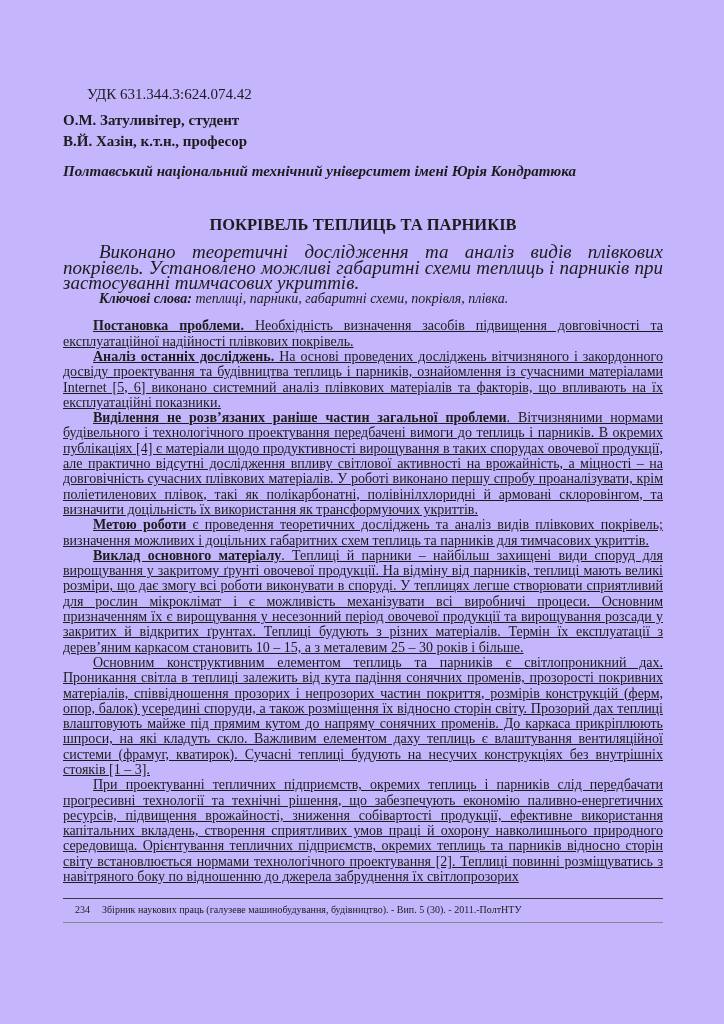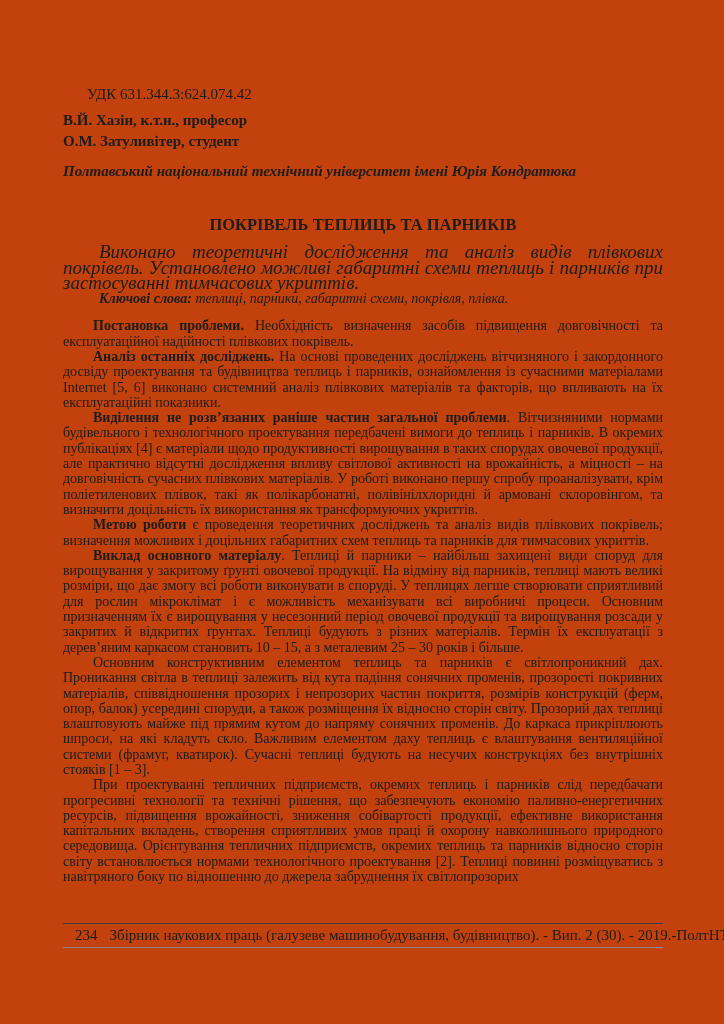--- a/index.html
+++ b/index.html
@@ -4,21 +4,21 @@
 <style>
   html, body {
     margin: 0;
     padding: 0;
     background: #ffffff;
   }
   .page {
     position: relative;
     width: 724px;
     height: 1024px;
-    background: #c2410c;
+    background: #c4b5fd;
     color: #1c1c1c;
     font-family: "Liberation Serif", "DejaVu Serif", serif;
     overflow: hidden;
   }
   .content {
     position: absolute;
     top: 86px;
     left: 63px;
     right: 61px;
     bottom: 84px;
@@ -69,33 +69,34 @@
   }
   .body-text {
     margin-top: 12px;
   }
   .body-text p {
     margin: 0;
     font-size: 14px;
     line-height: 15.3px;
     text-align: justify;
     text-indent: 30px;
+    text-decoration: underline;
   }
   .body-text p .lead {
     font-weight: bold;
   }
   .footer {
     position: absolute;
     left: 63px;
     right: 61px;
-    top: 923px;
+    top: 898px;
     border-top: 1.5px solid #3a3a3a;
     border-bottom: 1px solid #8a8a8a;
     padding: 3px 0 4px 0;
-    font-size: 15px;
+    font-size: 10px;
     line-height: 16px;
     display: flex;
     align-items: baseline;
   }
   .footer .page-num {
     padding-left: 12px;
     padding-right: 12px;
     white-space: nowrap;
   }
   .footer .footer-text {
@@ -104,22 +105,22 @@
 </style>
 </head>
 <body>
 
 <div class="page">
   <div class="content">
 
     <div class="udc">УДК 631.344.3:624.074.42</div>
 
     <div>
+      <div class="author-line">О.М. Затуливітер, студент</div>
       <div class="author-line">В.Й. Хазін, к.т.н., професор</div>
-      <div class="author-line">О.М. Затуливітер, студент</div>
     </div>
 
     <div class="affiliation">Полтавський національний технічний університет імені Юрія Кондратюка</div>
 
     <h1 class="paper-title"><br><span>ПОКРІВЕЛЬ ТЕПЛИЦЬ ТА ПАРНИКІВ</span></h1>
 
     <p class="abstract">Виконано теоретичні дослідження та аналіз видів плівкових покрівель. Установлено можливі габаритні схеми  теплиць і парників при застосуванні тимчасових укриттів.</p>
 
     <p class="keywords"><span class="kw-label">Ключові слова:</span><span> теплиці, парники, габаритні схеми, покрівля, плівка.</span></p>
 
@@ -130,15 +131,15 @@
       <p><span class="lead">Метою роботи</span><span> є проведення теоретичних досліджень та аналіз видів плівкових покрівель; визначення можливих і доцільних габаритних схем  теплиць та парників для тимчасових укриттів.</span></p>
       <p><span class="lead">Виклад основного матеріалу</span><span>. Теплиці й парники – найбільш захищені види споруд для вирощування у закритому ґрунті овочевої продукції. На відміну від парників, теплиці мають великі розміри, що дає змогу всі роботи виконувати в споруді. У теплицях легше створювати сприятливий для рослин мікроклімат і є можливість механізувати всі виробничі процеси. Основним призначенням їх є вирощування у несезонний період овочевої продукції та вирощування розсади у закритих й  відкритих ґрунтах. Теплиці будують з різних матеріалів. Термін їх експлуатації з дерев’яним каркасом становить 10 – 15, а з металевим  25 – 30 років і більше.</span></p>
       <p><span class="lead"></span><span>Основним конструктивним елементом теплиць та парників є світлопроникний дах. Проникання світла в теплиці залежить від кута падіння сонячних променів, прозорості покривних матеріалів, співвідношення прозорих і непрозорих частин покриття, розмірів конструкцій (ферм, опор, балок) усередині споруди, а також розміщення їх відносно сторін світу. Прозорий дах теплиці влаштовують майже під прямим кутом до напряму сонячних променів. До каркаса прикріплюють шпроси, на які кладуть скло. Важливим елементом даху теплиць є влаштування вентиляційної системи (фрамуг, кватирок). Сучасні теплиці будують на несучих конструкціях без внутрішніх стояків [1 – 3].</span></p>
       <p><span class="lead"></span><span>При проектуванні тепличних підприємств, окремих теплиць і парників слід передбачати прогресивні технології та технічні рішення, що забезпечують економію паливно-енергетичних ресурсів, підвищення врожайності, зниження собівартості продукції, ефективне використання капітальних вкладень, створення сприятливих умов праці й охорону навколишнього природного середовища.  Орієнтування тепличних підприємств, окремих теплиць та парників відносно сторін світу встановлюється нормами технологічного проектування [2]. Теплиці повинні розміщуватись з навітряного боку по відношенню до джерела забруднення їх світлопрозорих</span></p>
     </div>
 
   </div>
 
   <div class="footer">
     <span class="page-num">234</span>
-    <span class="footer-text">Збірник наукових праць (галузеве машинобудування, будівництво). - Вип. 2 (30). - 2019.-ПолтНТУ</span>
+    <span class="footer-text">Збірник наукових праць (галузеве машинобудування, будівництво). - Вип. 5 (30). - 2011.-ПолтНТУ</span>
   </div>
 </div>
 
 </body></html>

